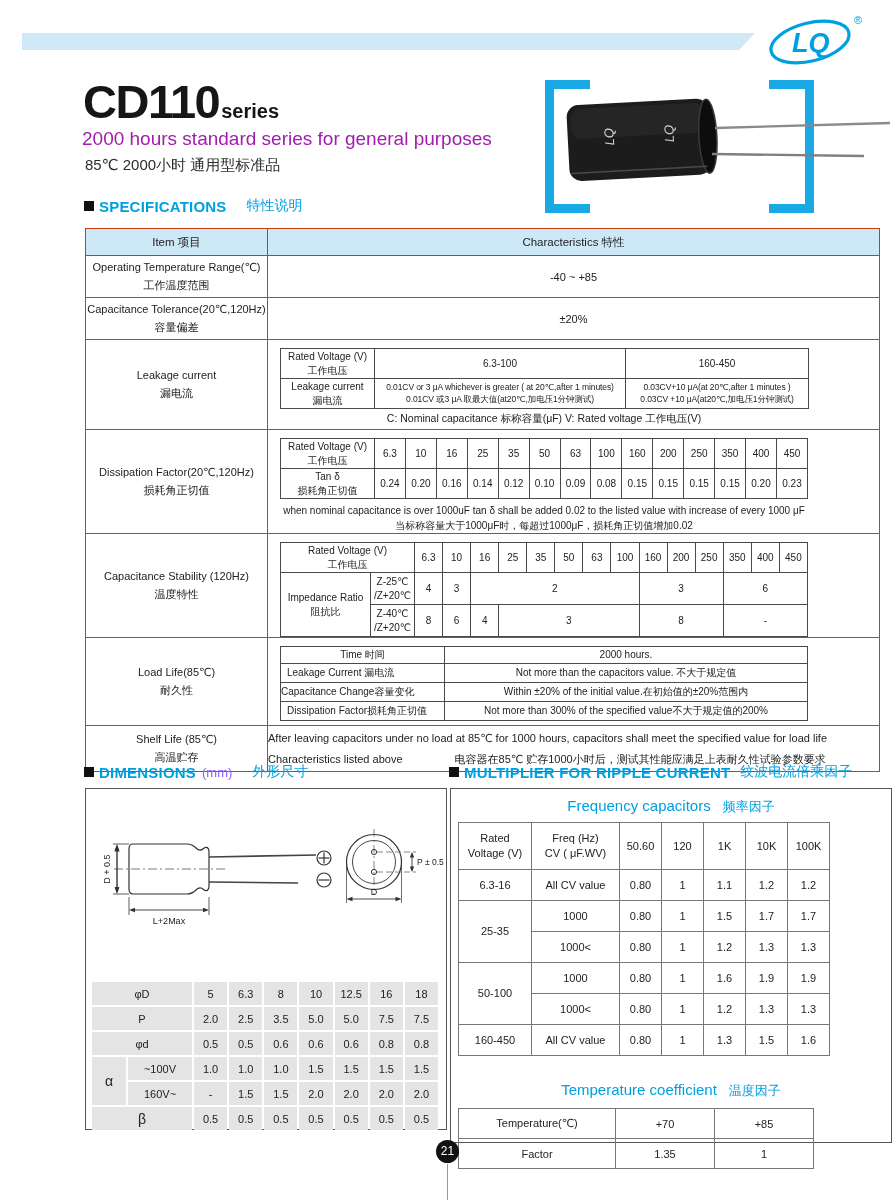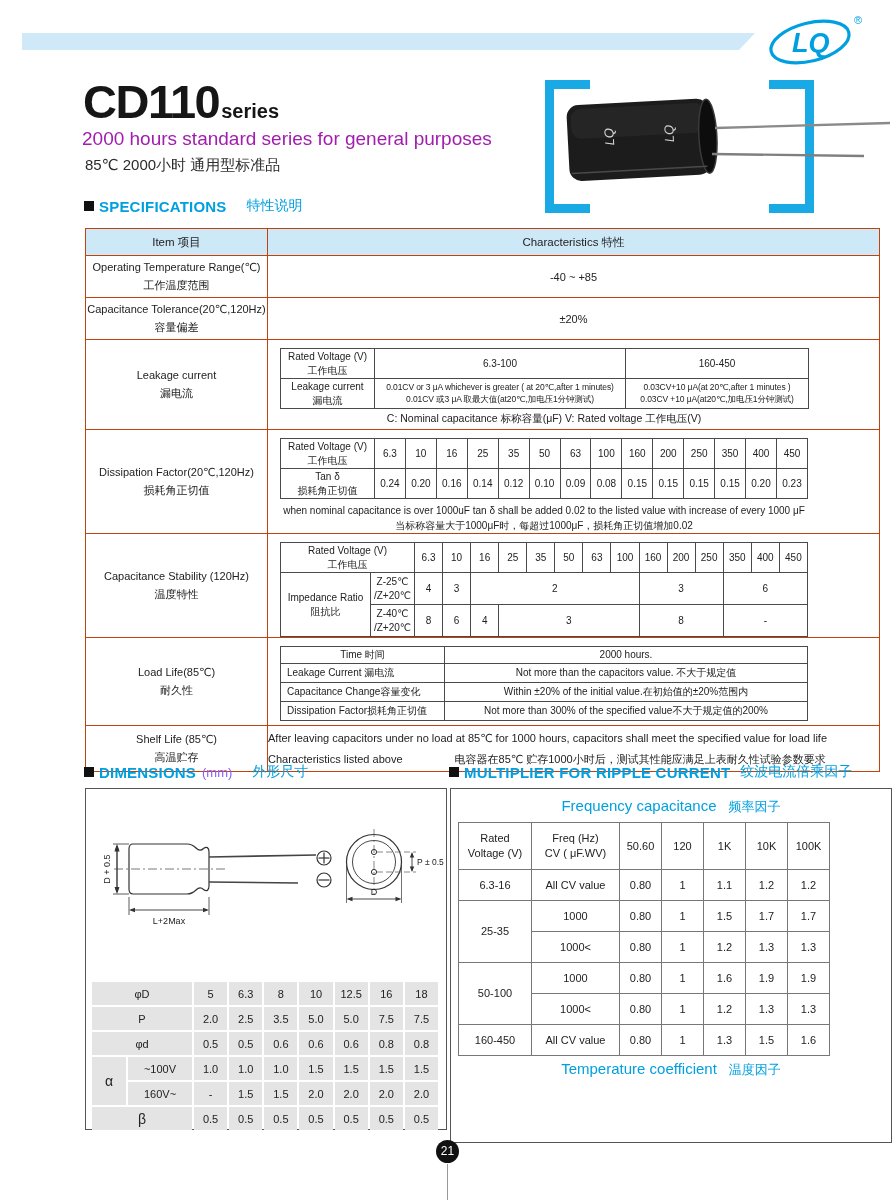--- a/index.html
+++ b/index.html
@@ -343,21 +343,21 @@
           <tbody>
           <tr style="height:15px">
             <td>Time 时间</td>
             <td>2000 hours.</td>
           </tr>
           <tr style="height:19px">
             <td style="text-align:left;padding-left:6px;">Leakage Current 漏电流</td>
             <td>Not more than the capacitors value. 不大于规定值</td>
           </tr>
           <tr style="height:19px">
-            <td style="text-align:left;padding-left:6px;">Capacitance Change容量变化</td>
+            <td style="text-align:left;">Capacitance Change容量变化</td>
             <td>Within ±20% of the initial value.在初始值的±20%范围内</td>
           </tr>
           <tr style="height:19px">
             <td style="text-align:left;padding-left:6px;">Dissipation Factor损耗角正切值</td>
             <td>Not more than 300% of the specified value不大于规定值的200%</td>
           </tr>
           </tbody>
         </table>
       </td>
     </tr>
@@ -524,21 +524,21 @@
   </div>
 
   <div class="sec" style="left:449px;top:763px;">
     <span class="sq"></span>
     <span class="en">MULTIPLIER FOR RIPPLE CURRENT</span>
     <span class="cn" style="margin-left:10px">纹波电流倍乘因子</span>
   </div>
 
   <div class="ripple-box">
     <div class="blue-title">
-      <span>Frequency capacitance</span><span class="cn">频率因子</span>
+      <span>Frequency capacitors</span><span class="cn">频率因子</span>
     </div>
     <table class="freq-table">
       <colgroup>
           <col style="width:73px">
           <col style="width:88px">
         <col style="width:42px">
           <col style="width:42px">
           <col style="width:42px">
           <col style="width:42px">
           <col style="width:42px">
@@ -607,21 +607,40 @@
         <td>All CV value</td>
         <td>0.80</td>
         <td>1</td>
         <td>1.3</td>
         <td>1.5</td>
         <td>1.6</td>
       </tr>
       </tbody>
     </table>
 
-    <div class="blue-title" style="margin-top:4px;">
+    <div class="blue-title" style="margin-top:25px;">
       <span>Temperature coefficient</span><span class="cn">温度因子</span>
     </div>
+    <table class="temp-table">
+      <colgroup>
+          <col style="width:157px">
+          <col style="width:99px">
+          <col style="width:99px">
+        </colgroup>
+      <tbody>
+      <tr>
+        <td>Temperature(℃)</td>
+        <td>+70</td>
+        <td>+85</td>
+      </tr>
+      <tr>
+        <td>Factor</td>
+        <td>1.35</td>
+        <td>1</td>
+      </tr>
+      </tbody>
+    </table>
   </div>
 
   <div class="page-num">21</div>
   <div class="footer-line"></div>
 
 </div>
 
 </body></html>

